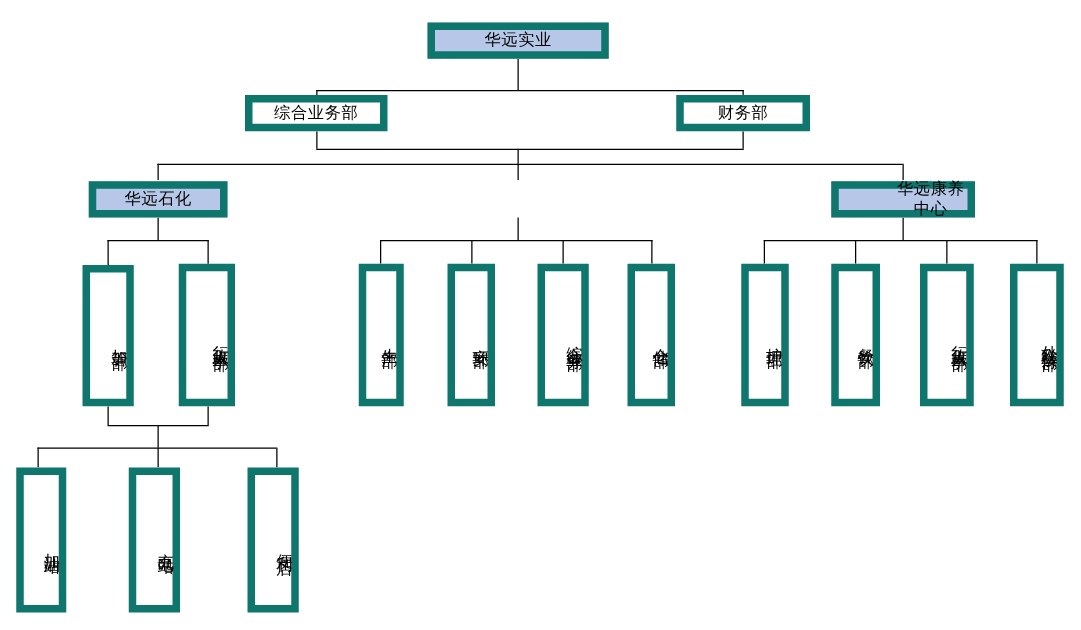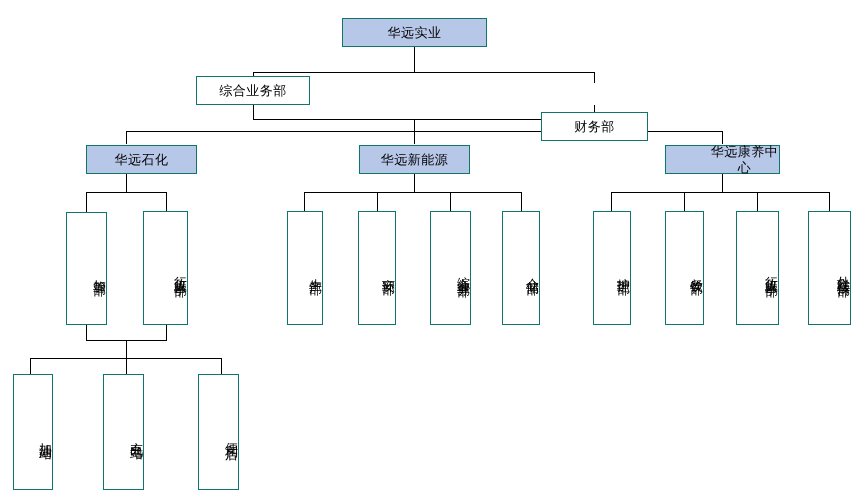--- a/index.html
+++ b/index.html
@@ -11,21 +11,21 @@
     position: relative;
     width: 865px;
     height: 504px;
     background: #ffffff;
     font-family: "DejaVu Sans", "Liberation Sans", sans-serif;
     overflow: hidden;
   }
   .node {
     position: absolute;
     box-sizing: border-box;
-    border: 1px solid #0f766e;
+    border: 6px solid #0f766e;
     background: #ffffff;
     display: flex;
     align-items: center;
     justify-content: center;
     text-align: center;
     color: #000000;
     font-size: 13px;
     line-height: 1.18;
     letter-spacing: 0.5px;
   }
@@ -92,25 +92,24 @@
   <div class="connector h" style="left:611px; top:192px; width:219px;"></div>
   <div class="connector v" style="left:611px; top:192px; height:19px;"></div>
   <div class="connector v" style="left:684px; top:192px; height:19px;"></div>
   <div class="connector v" style="left:757px; top:192px; height:19px;"></div>
   <div class="connector v" style="left:829px; top:192px; height:19px;"></div>
 
   <div class="node blue" style="left:342px; top:18px; width:145px; height:29px;">华远实业</div>
 
   <div class="node" style="left:196px; top:76px; width:114px; height:29px;">综合业务部</div>
 
-  <div class="node" style="left:541px; top:76px; width:107px; height:29px;margin-top:36px;">财务部</div>
+  <div class="node" style="left:541px; top:76px; width:107px; height:29px;">财务部</div>
 
-  <div class="node blue" style="left:86px; top:145px; width:111px; height:29px;">华远石化</div>
+  <div class="node blue" style="left:71px; top:145px; width:111px; height:29px;">华远石化</div>
 
-  <div class="node blue" style="left:359px; top:145px; width:111px; height:29px;">华远新能源</div>
 
   <div class="node blue" style="left:665px; top:145px; width:115px; height:29px;padding-left:44px;">华远康养中心</div>
 
   <div class="node vertical" style="left:66px; top:212px; width:41px; height:113px;">加管部</div>
 
   <div class="node vertical" style="left:143px; top:211px; width:45px; height:114px;">行政人事部</div>
 
   <div class="node vertical" style="left:287px; top:211px; width:36px; height:114px;">生产部</div>
 
   <div class="node vertical" style="left:358px; top:211px; width:38px; height:114px;">安环部</div>

